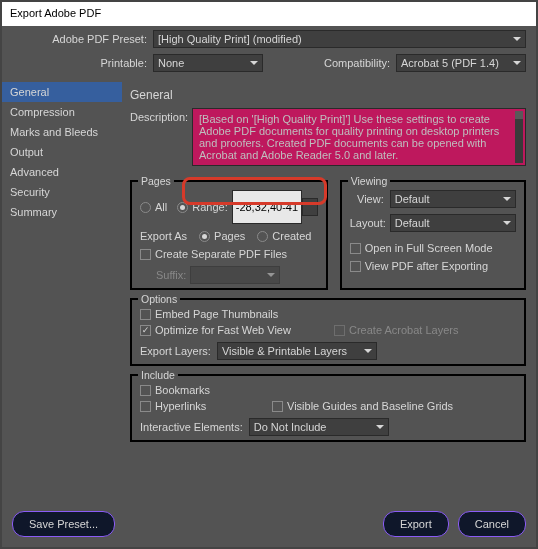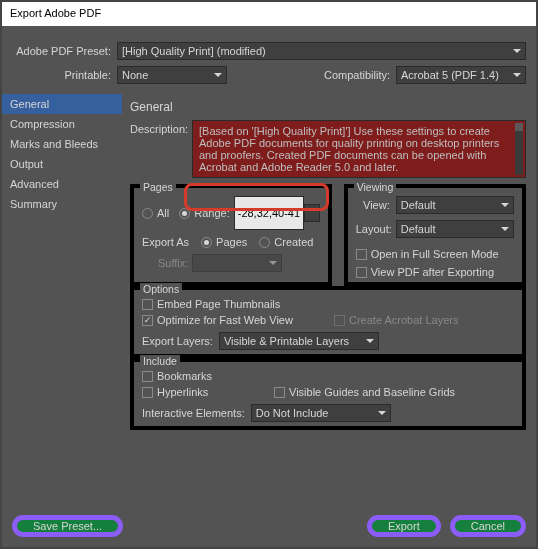--- a/index.html
+++ b/index.html
@@ -1,44 +1,44 @@
 <!DOCTYPE html>
 <html><head>
 <meta charset="utf-8">
 <style>
 * { box-sizing: border-box; margin: 0; padding: 0; font-family: "Segoe UI", Tahoma, sans-serif; font-size: 11px; }
 body { width: 538px; height: 549px; background: #f0f0f0; border: 2px solid #444; overflow: hidden; }
 .titlebar { height: 24px; background: #fff; color: #000; padding: 4px 8px; font-size: 12px; }
 .dlg { background: #535353; color: #d6d6d6; height: calc(100% - 24px); position: relative; }
-.toprow { padding: 16px 10px 4px; }
+.toprow { padding: 4px 10px 4px; margin-left: 36px; }
 .row { display: flex; align-items: center; margin-bottom: 6px; }
 .lbl { text-align: right; padding-right: 6px; }
 .combo { background: #3f3f3f; border: 1px solid #2a2a2a; color: #d6d6d6; height: 18px; display: flex; align-items: center; justify-content: space-between; padding: 0 4px; cursor: pointer; }
 .combo .arrow { width: 0; height: 0; border-left: 4px solid transparent; border-right: 4px solid transparent; border-top: 4px solid #d6d6d6; }
 .main { display: flex; height: 400px; }
 .sidebar { width: 120px; }
 .side-item { padding: 4px 8px; cursor: pointer; color: #d6d6d6; font-size: 10.5px; }
 .side-item.sel { background: #365f9e; }
 .content { flex: 1; padding: 4px 10px 0 8px; overflow: hidden; }
 .section-title { font-size: 12px; margin: 2px 0 6px; }
-.desc-box { background: #7f1d1d; border: 1px solid #2a2a2a; color: #bfbfbf; padding: 4px 6px; font-size: 10.5px; height: 58px; position: relative; }
-.fieldset { border: 4px solid #000000; padding: 6px 8px 4px; position: relative; }
+.desc-box { background: #be185d; border: 1px solid #2a2a2a; color: #bfbfbf; padding: 4px 6px; font-size: 10.5px; height: 58px; position: relative; }
+.fieldset { border: 2px solid #000000; margin-top: 8px; padding: 6px 8px 4px; position: relative; }
 .legend { position: absolute; top: -7px; left: 6px; background: #535353; padding: 0 3px; font-size: 10.5px; }
 .radio, .check { width: 11px; height: 11px; border: 1px solid #8a8a8a; margin-right: 4px; flex-shrink: 0; display: inline-flex; align-items: center; justify-content: center; }
 .radio { border-radius: 50%; }
 .radio.on::after { content:""; width:5px; height:5px; background:#d6d6d6; border-radius:50%; }
 .check.on::after { content:"✓"; font-size: 9px; color:#d6d6d6; line-height: 1; }
 .inline { display: flex; align-items: center; }
 .txt-disabled { color: #888; }
 .input-range { background: #e8e8e8; border: 1px solid #2a2a2a; color:#000; height:34px; width:70px; padding: 0 3px; }
 .dropbtn { width:16px; height:18px; background:#3f3f3f; border:1px solid #2a2a2a; display:flex; align-items:center; justify-content:center; cursor:pointer; }
 .twocol { display:flex; gap:12px; }
 .halfcol { flex:1; }
 .hl { position:absolute; border:3px solid #d63a2a; border-radius:8px; pointer-events:none; }
-.btn { background:#15803d; border:5px solid #8b5cf6; border-radius:12px; color:#d6d6d6; height:22px; padding:0 16px; cursor:pointer; display:inline-flex; align-items:center; }
+.btn { background:#0f172a; border:1px solid #8b5cf6; border-radius:12px; color:#d6d6d6; height:22px; padding:12px 16px; cursor:pointer; display:inline-flex; align-items:center; }
 .footer { position:absolute; bottom:10px; left:10px; right:10px; display:flex; justify-content:space-between; }
 .scrollbar { position:absolute; right:2px; top:2px; width:8px; height:52px; background: #3a3a3a;}
 .scrollbtn{ width:8px;height:8px;background:#595959;display:flex;align-items:center;justify-content:center;}
 </style>
 </head>
 <body>
 
 <div class="titlebar">
   <span>Export Adobe PDF</span>
 </div>
@@ -67,20 +67,21 @@
     </div>
   </div>
 
   <div class="main">
     <div class="sidebar">
       <div class="side-item sel"><span>General</span></div>
       <div class="side-item"><span>Compression</span></div>
       <div class="side-item"><span>Marks and Bleeds</span></div>
       <div class="side-item"><span>Output</span></div>
       <div class="side-item"><span>Advanced</span></div>
+      <div class="side-item"><span>Security</span></div>
       <div class="side-item"><span>Summary</span></div>
     </div>
 
     <div class="content">
       <div class="section-title">General</div>
       <div class="row" style="align-items:flex-start">
         <div class="lbl" style="width:62px;padding-top:3px">Description:</div>
         <div class="desc-box" style="flex:1">
           <span>[Based on '[High Quality Print]'] Use these settings to create Adobe PDF documents for quality printing on desktop printers and proofers. Created PDF documents can be opened with Acrobat and Adobe Reader 5.0 and later.</span>
           <div class="scrollbar">
@@ -104,20 +105,24 @@
               </div>
           </div>
           <div class="hl" style="top:-5px;left:50px;width:145px;height:28px"></div>
           <div class="inline" style="margin-bottom:6px">
             <span style="margin-right:12px">Export As</span>
             <span class="radio on"></span>
             <span style="margin-right:12px">Pages</span>
             <span class="radio"></span>
             <span>Created</span>
           </div>
+          <div class="inline" style="margin-bottom:6px">
+            <span class="check"></span>
+            <span>Create Separate PDF Files</span>
+          </div>
           <div class="inline txt-disabled">
             <span style="margin-left:16px;margin-right:4px">Suffix:</span>
             <div class="combo" style="width:90px;opacity:.5">
                 <span></span>
                 <span class="arrow"></span>
               </div>
           </div>
         </div>
 
         <div class="halfcol fieldset">

